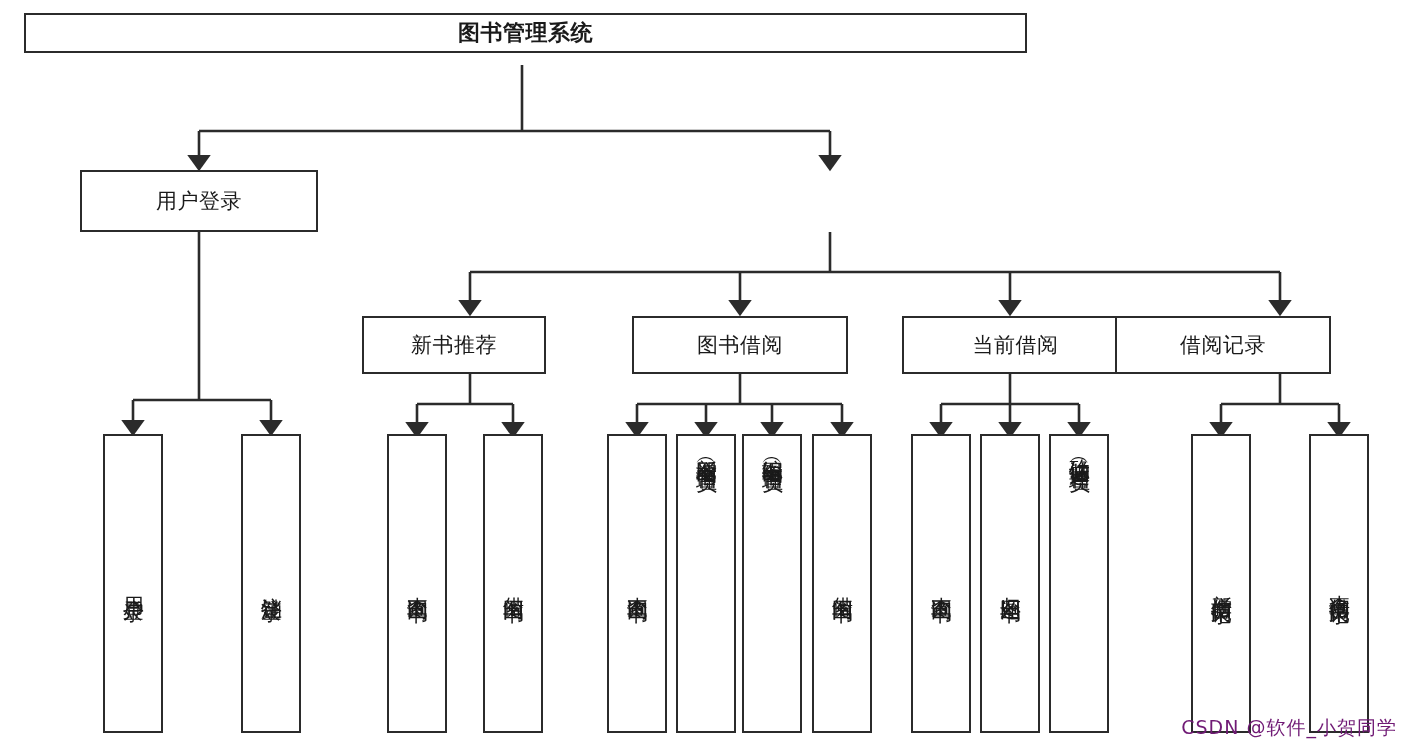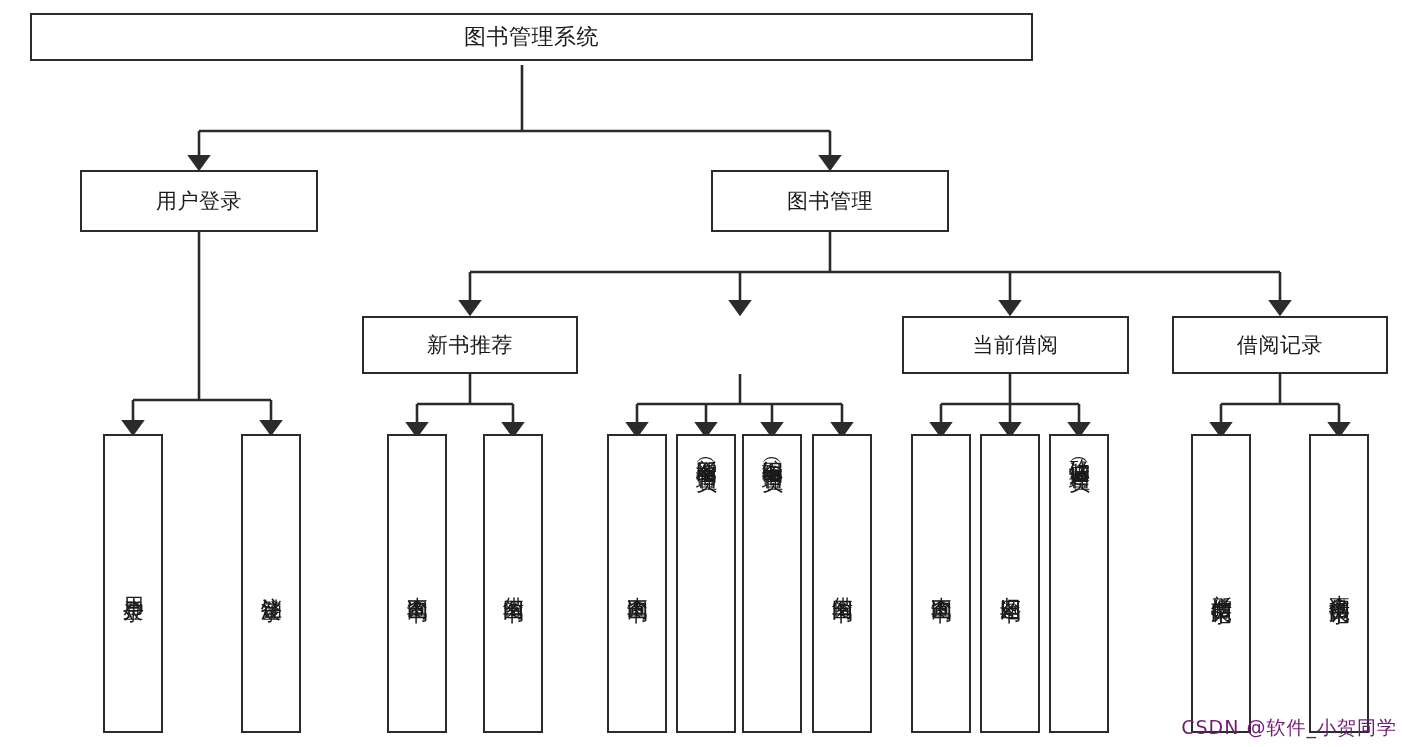--- a/index.html
+++ b/index.html
@@ -128,38 +128,38 @@
       <path d="M1010,404 L1010,430" marker-end="url(#arw)"></path>
       <path d="M1079,404 L1079,430" marker-end="url(#arw)"></path>
 
       <path d="M1280,374 L1280,404"></path>
       <path d="M1221,404 L1339,404"></path>
       <path d="M1221,404 L1221,430" marker-end="url(#arw)"></path>
       <path d="M1339,404 L1339,430" marker-end="url(#arw)"></path>
     </g>
   </svg>
 
-  <div class="node root h" style="left:30px; top:13px; width:1003px; height:48px;">
+  <div class="node root h" style="left:24px; top:13px; width:1003px; height:40px;font-weight:bold;">
     <span class="lbl">图书管理系统</span>
   </div>
 
   <div class="node h" style="left:80px; top:170px; width:238px; height:62px;">
     <span class="lbl">用户登录</span>
   </div>
-  <div class="node h" style="left:711px; top:170px; width:238px; height:62px;">
-    <span class="lbl">图书管理</span>
-  </div>
-
-  <div class="node h" style="left:362px; top:316px; width:216px; height:58px;">
+
+  <div class="node h" style="left:362px; top:316px; width:184px; height:58px;">
     <span class="lbl">新书推荐</span>
+  </div>
+  <div class="node h" style="left:632px; top:316px; width:216px; height:58px;">
+    <span class="lbl">图书借阅</span>
   </div>
   <div class="node h" style="left:902px; top:316px; width:227px; height:58px;">
     <span class="lbl">当前借阅</span>
   </div>
-  <div class="node h" style="left:1172px; top:316px; width:216px; height:58px;">
+  <div class="node h" style="left:1115px; top:316px; width:216px; height:58px;">
     <span class="lbl">借阅记录</span>
   </div>
 
   <div class="node v centered" style="left:103px; top:434px; width:60px; height:299px;">
     <span class="lbl">用户登录</span>
   </div>
   <div class="node v centered" style="left:241px; top:434px; width:60px; height:299px;">
     <span class="lbl">注销登录</span>
   </div>
 

